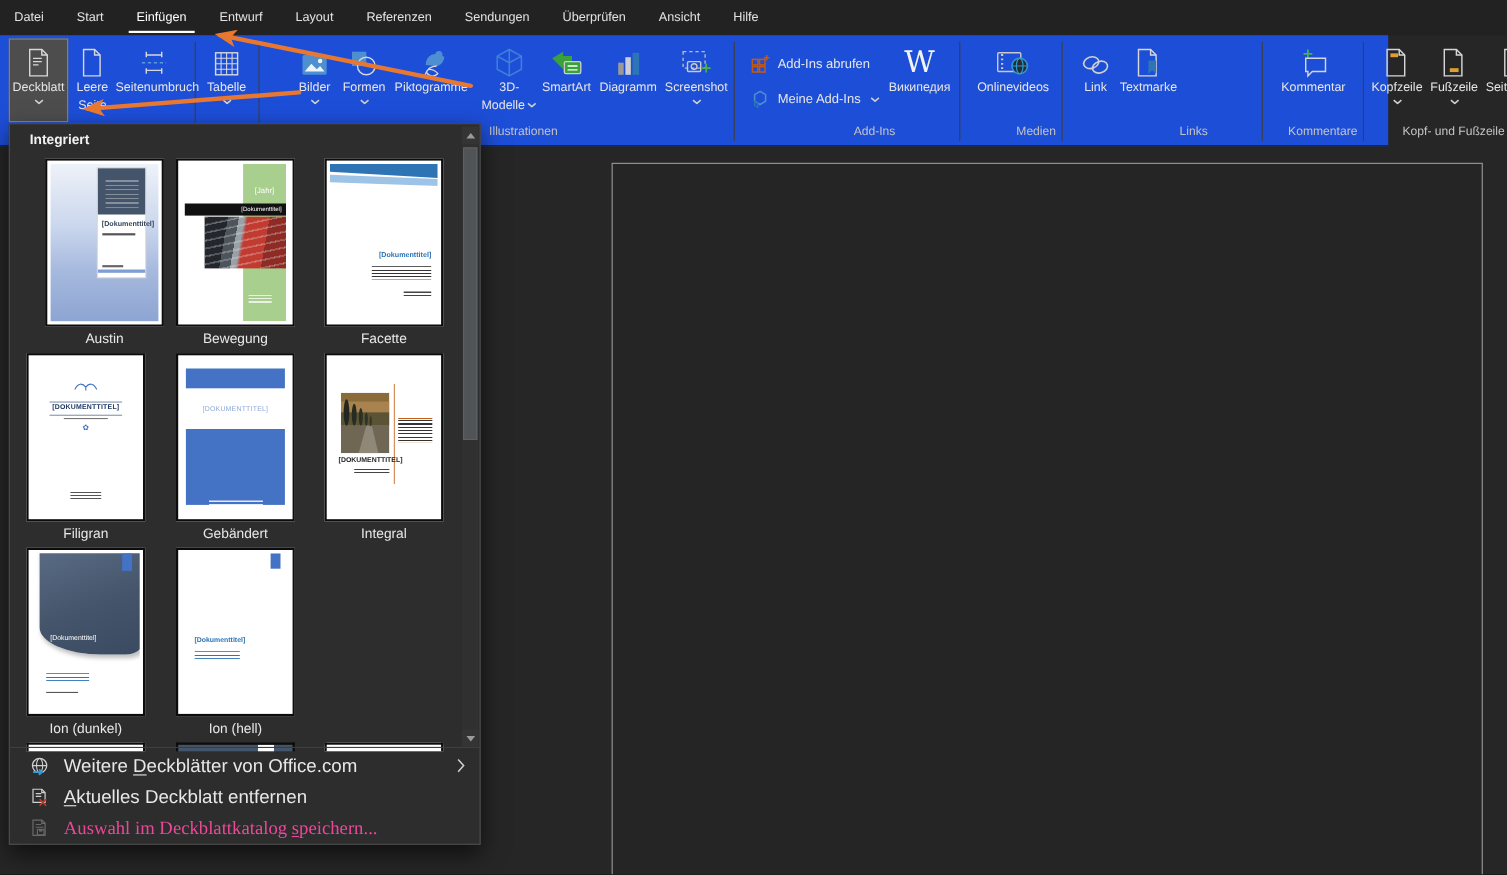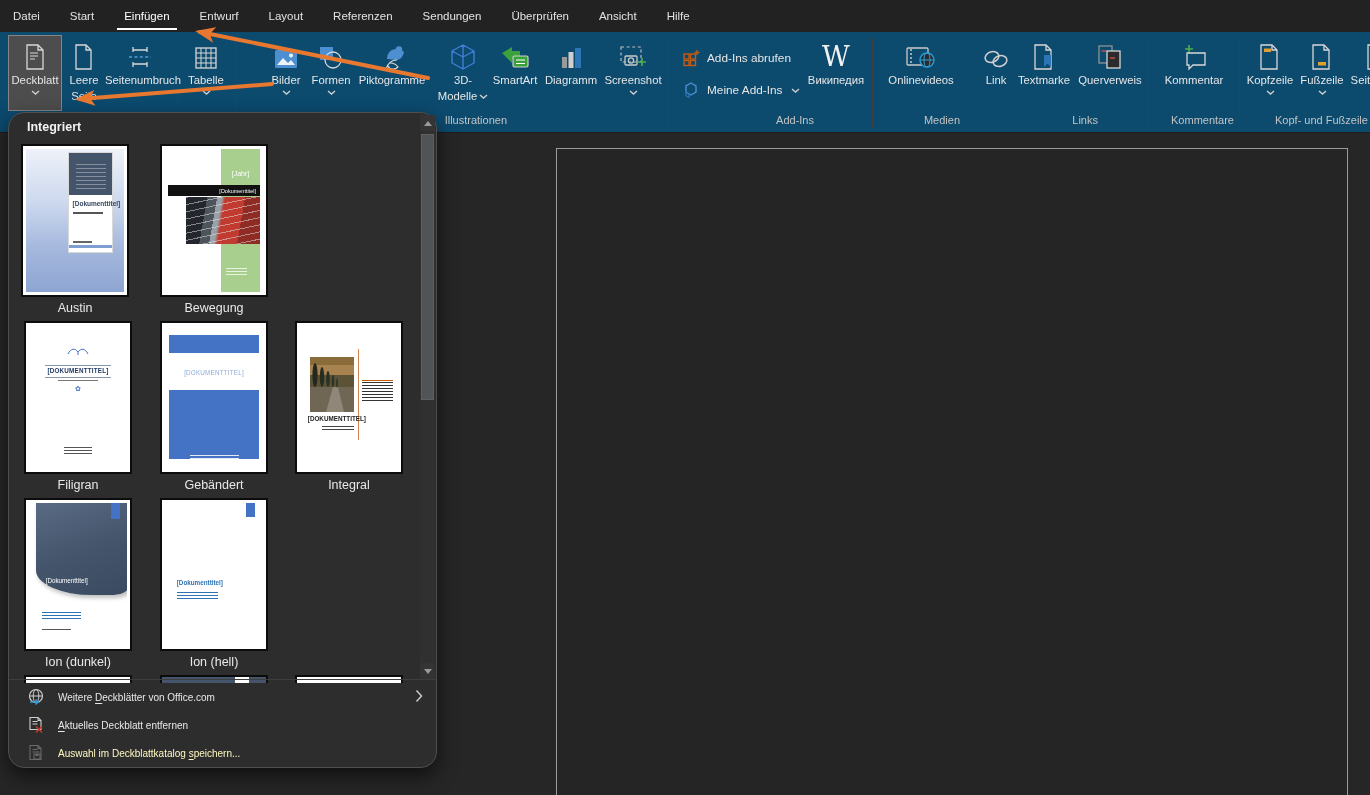--- a/index.html
+++ b/index.html
@@ -1,41 +1,41 @@
 <!DOCTYPE html>
 <html><head>
 <meta charset="utf-8">
 <style>
   html,body{margin:0;padding:0;background:#161616;}
   *{box-sizing:border-box;}
   .app{position:relative;width:1370px;height:795px;overflow:hidden;
        background:#262626;font-family:"Liberation Sans","DejaVu Sans",sans-serif;
        -webkit-font-smoothing:antialiased;}
   
-  .chrome{position:absolute;left:0;top:0;width:1370px;height:133px;background:#0c4a6e;border-bottom:1px solid #1d1d1d;}
+  .chrome{position:absolute;left:0;top:0;width:1262px;height:133px;background:#1d4ed8;border-bottom:1px solid #1d1d1d;}
   .tabsrow{position:absolute;left:0;top:0;width:1370px;height:32px;background:#222222;}
   .tabs{position:absolute;left:10px;top:0;height:32px;display:flex;gap:24px;align-items:center;}
   .tab{position:relative;font-size:11.5px;color:#e2e2e2;padding:0 3px;line-height:32px;white-space:nowrap;cursor:default;}
   .tab.active{color:#ffffff;}
   .tab.active::after{content:"";position:absolute;left:-4px;right:-4px;bottom:2px;height:2.5px;background:#ffffff;}
   .vsep{position:absolute;top:38px;height:90px;width:1px;background:#3e3e3e;}
   .rbtn{position:absolute;top:35px;height:76px;text-align:center;color:#e6e6e6;font-size:11.3px;cursor:default;}
   .rbtn.pressed{background:#4d4d4d;outline:1px solid #858585;outline-offset:-1px;}
   .ric{height:36px;display:flex;align-items:flex-end;justify-content:center;padding-top:5px;}
   .rlb{line-height:13px;margin-top:3px;white-space:nowrap;}
   .chev{display:block;margin:3px auto 0;}
   .inline-chev{display:inline-block;vertical-align:1px;margin-left:2px;}
   .smallbtn{position:absolute;left:682px;height:24px;display:flex;align-items:center;gap:7px;color:#e6e6e6;font-size:11.8px;white-space:nowrap;}
   .glabel{position:absolute;top:114px;font-size:11px;color:#c4c4c4;text-align:right;white-space:nowrap;}
   .wglyph{font-family:"DejaVu Serif","Liberation Serif",serif;font-size:27px;color:#f2f2f2;line-height:28px;}
   
   .page{position:absolute;left:556px;top:148px;width:792px;height:680px;border:1px solid #9b9b9b;background:#252525;}
   
   .panel{position:absolute;left:8px;top:112px;width:429px;height:656px;background:#2d2d2d;
-         border:1px solid #4e4e4e;border-radius:16px;box-shadow:0 8px 20px rgba(0,0,0,.6);z-index:30;}
+         border:1px solid #4e4e4e;border-radius:0;box-shadow:0 8px 20px rgba(0,0,0,.6);z-index:30;}
   .phead{position:absolute;left:18px;top:7px;font-size:12.5px;font-weight:bold;color:#f2f2f2;}
   .tile{position:absolute;width:108px;cursor:default;}
   .thumb{width:108px;height:153px;background:#ffffff;border:2px solid #0c0c0c;padding:3px;}
   .thumb.partial{height:8px;border-bottom:none;padding:0;}
   .cover{position:relative;width:98px;height:143px;overflow:hidden;background:#fff;}
   .tname{margin-top:4px;text-align:center;font-size:12.5px;color:#e8e8e8;white-space:nowrap;}
   
   .cv-austin{background:linear-gradient(180deg,#eef2f9 0%,#ccd8ee 38%,#a6b9de 68%,#8da5d2 100%);}
   .au-panel{position:absolute;left:44%;top:3%;width:44%;height:69%;background:#fff;box-shadow:0 0 0 1px #d8d8d8;}
   .au-dark{position:absolute;left:0;top:0;width:100%;height:42%;background:#44546a;
@@ -112,24 +112,24 @@
     background:repeating-linear-gradient(180deg,#444 0 1px,transparent 1px 3px);}
   .pf-curves{position:absolute;left:2%;bottom:0;}
   
   .sb{position:absolute;right:1px;top:2px;width:15px;height:564px;background:#303030;}
   .sb-btn{position:absolute;left:0;width:15px;height:16px;display:flex;align-items:center;justify-content:center;background:#343434;}
   .sb-thumb{position:absolute;left:1px;top:19px;width:13px;height:266px;background:#515457;border:1px solid #5e6164;}
   .tri-up{width:0;height:0;border-left:4px solid transparent;border-right:4px solid transparent;border-bottom:5px solid #9a9a9a;}
   .tri-dn{width:0;height:0;border-left:4px solid transparent;border-right:4px solid transparent;border-top:5px solid #9a9a9a;}
   
   .msep{position:absolute;left:0;top:566px;width:100%;height:1px;background:#3e3e3e;}
-  .mi{position:absolute;left:8px;width:412px;height:28px;display:flex;align-items:center;gap:13px;padding-left:10px;font-size:10px;color:#e8e8e8;cursor:default;}
+  .mi{position:absolute;left:8px;width:412px;height:28px;display:flex;align-items:center;gap:13px;padding-left:10px;font-size:17px;color:#e8e8e8;cursor:default;}
   .mi .mtext{white-space:nowrap;}
   .mi .ac{text-decoration:underline;text-underline-offset:2px;}
-  .mi.disabled{color:#fef9c3;}
+  .mi.disabled{color:#ec4899;font-family:Liberation Serif, serif;}
   .mi.disabled svg{opacity:.55;}
   .mi-chev{position:absolute;right:6px;top:6px;}
   .arrowlayer{position:absolute;left:0;top:0;z-index:40;pointer-events:none;}
 </style>
 </head>
 <body>
 
 <div class="app">
 
   <div class="chrome">
@@ -348,31 +348,20 @@
       <div class="ric">
         <svg width="24" height="28" viewBox="0 0 24 28">
             <path d="M3 2 h11 l5 5 v19 h-16 z" fill="none" stroke="#d7d7d7" stroke-width="1.3"></path>
             <path d="M14 2 v5 h5" fill="none" stroke="#d7d7d7" stroke-width="1.3"></path>
             <path d="M12 12 h7 v12 l-3.5-3.2 L12 24 z" fill="#2e75b6"></path>
           </svg>
       </div>
       <div class="rlb">Textmarke</div>
     </div>
 
-    <div class="rbtn" style="left:1075px;width:70px">
-      <div class="ric">
-        <svg width="28" height="28" viewBox="0 0 28 28">
-            <rect x="3" y="3" width="13" height="17" fill="none" stroke="#9a9a9a" stroke-width="1.2"></rect>
-            <path d="M5.5 8 h5" stroke="#c0504d" stroke-width="1.5"></path>
-            <rect x="11" y="8" width="13" height="17" fill="#2b2b2b" stroke="#d7d7d7" stroke-width="1.3"></rect>
-            <path d="M14 15 h5" stroke="#c0504d" stroke-width="1.5"></path>
-          </svg>
-      </div>
-      <div class="rlb">Querverweis</div>
-    </div>
 
     <div class="rbtn" style="left:1162px;width:64px">
       <div class="ric">
         <svg width="30" height="28" viewBox="0 0 30 28">
             <path d="M10 2 v8 M6 6 h8" stroke="#4caf50" stroke-width="1.6"></path>
             <path d="M8 10 h18 v12 h-12 l-4 4 v-4 h-2 z" fill="none" stroke="#d7d7d7" stroke-width="1.3"></path>
           </svg>
       </div>
       <div class="rlb">Kommentar</div>
     </div>
@@ -422,21 +411,21 @@
     <div class="glabel" style="left:1018px;width:80px">Links</div>
     <div class="glabel" style="left:1154px;width:80px">Kommentare</div>
     <div class="glabel" style="left:1275px;width:110px;text-align:left">Kopf- und Fußzeile</div>
   </div>
 
   <div class="page"></div>
 
   <div class="panel">
     <div class="phead">Integriert</div>
 
-    <div class="tile" style="left:12px;top:31px">
+    <div class="tile" style="left:32px;top:31px">
       <div class="thumb">
           <div class="cover cv-austin">
         <div class="au-panel">
           <div class="au-dark"></div>
           <div class="au-title">[Dokumenttitel]</div>
           <div class="au-sub"></div>
           <div class="au-foot"></div>
           <div class="au-bar"></div>
         </div>
       </div>
@@ -452,20 +441,32 @@
         <div class="bw-bar">
               <span>[Dokumenttitel]</span>
             </div>
         <div class="bw-photo"></div>
         <div class="bw-lines"></div>
       </div>
         </div>
       <div class="tname">Bewegung</div>
     </div>
 
+    <div class="tile" style="left:286px;top:31px">
+      <div class="thumb">
+          <div class="cover">
+        <div class="fa-w1"></div>
+        <div class="fa-w2"></div>
+        <div class="fa-title">[Dokumenttitel]</div>
+        <div class="fa-t1"></div>
+        <div class="fa-t2"></div>
+      </div>
+        </div>
+      <div class="tname">Facette</div>
+    </div>
 
     <div class="tile" style="left:15px;top:208px">
       <div class="thumb">
           <div class="cover">
         <svg class="fi-orn" width="26" height="10" viewBox="0 0 26 10">
               <path d="M3 8 C6 2 10 2 13 6 C16 2 20 2 23 8 M13 6 v3" fill="none" stroke="#4472c4" stroke-width="1"></path>
             </svg>
         <div class="fi-rule1"></div>
         <div class="fi-title">[DOKUMENTTITEL]</div>
         <div class="fi-rule2"></div>

